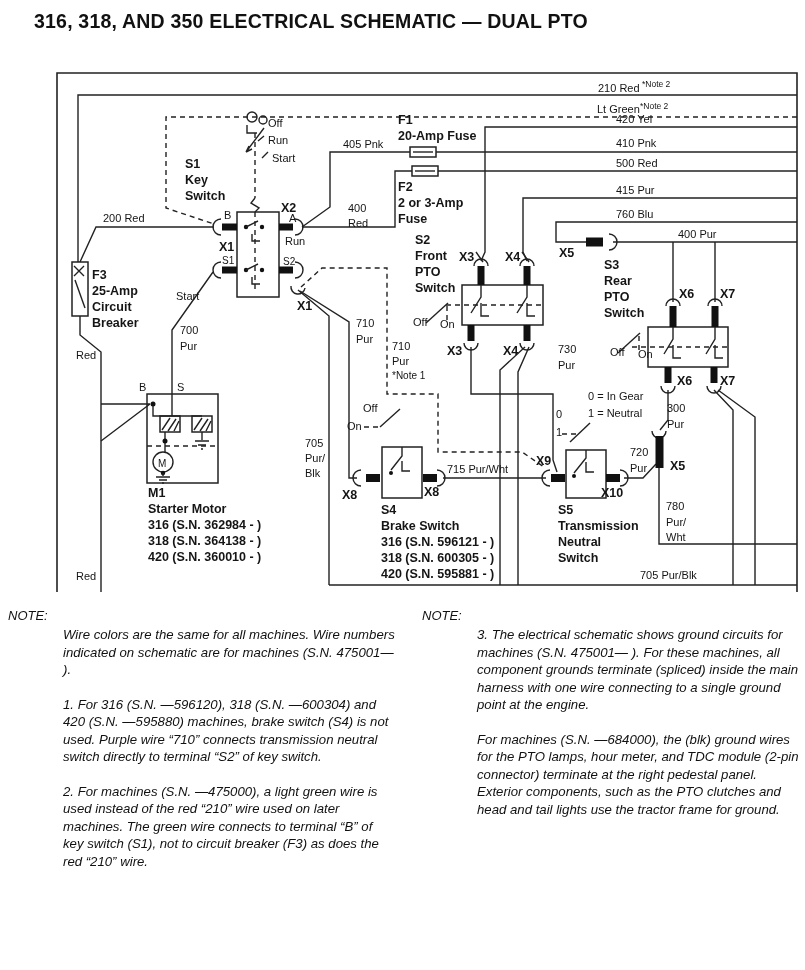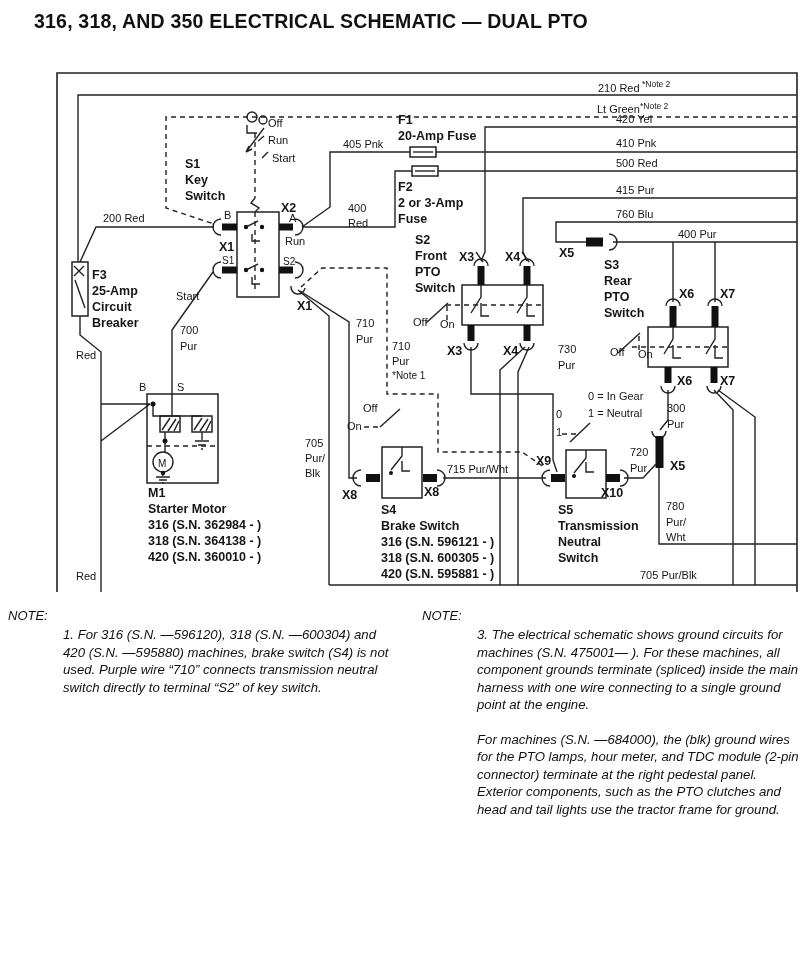--- a/index.html
+++ b/index.html
@@ -304,21 +304,23 @@
       <text x="381" y="578" class="b">420 (S.N. 595881 - )</text>
       <text x="558" y="514" class="b">S5</text>
       <text x="558" y="530" class="b">Transmission</text>
       <text x="558" y="546" class="b">Neutral</text>
       <text x="558" y="562" class="b">Switch</text>
       <text x="640" y="579">705 Pur/Blk</text>
     </svg>
 
   <div class="note-head" style="left:8px;top:608px;">NOTE:</div>
   <div class="note-col" style="left:63px;top:626px;width:332px;">
+    <p>Wire colors are the same for all machines. Wire numbers indicated on schematic are for machines (S.N. 475001—   ).</p>
     <p>1. For 316 (S.N.   —596120), 318 (S.N.   —600304) and 420 (S.N.   —595880) machines, brake switch (S4) is not used. Purple wire “710” connects transmission neutral switch directly to terminal “S2” of key switch.</p>
+    <p>2. For machines (S.N.   —475000), a light green wire is used instead of the red “210” wire used on later machines. The green wire connects to terminal “B” of key switch (S1), not to circuit breaker (F3) as does the red “210” wire.</p>
   </div>
 
   <div class="note-head" style="left:422px;top:608px;">NOTE:</div>
   <div class="note-col" style="left:477px;top:626px;width:328px;">
     <p>3. The electrical schematic shows ground circuits for machines (S.N. 475001—   ). For these machines, all component grounds terminate (spliced) inside the main harness with one wire connecting to a single ground point at the engine.</p>
     <p>For machines (S.N.   —684000), the (blk) ground wires for the PTO lamps, hour meter, and TDC module (2-pin connector) terminate at the right pedestal panel. Exterior components, such as the PTO clutches and head and tail lights use the tractor frame for ground.</p>
   </div>
 </div>
 
 </body></html>

